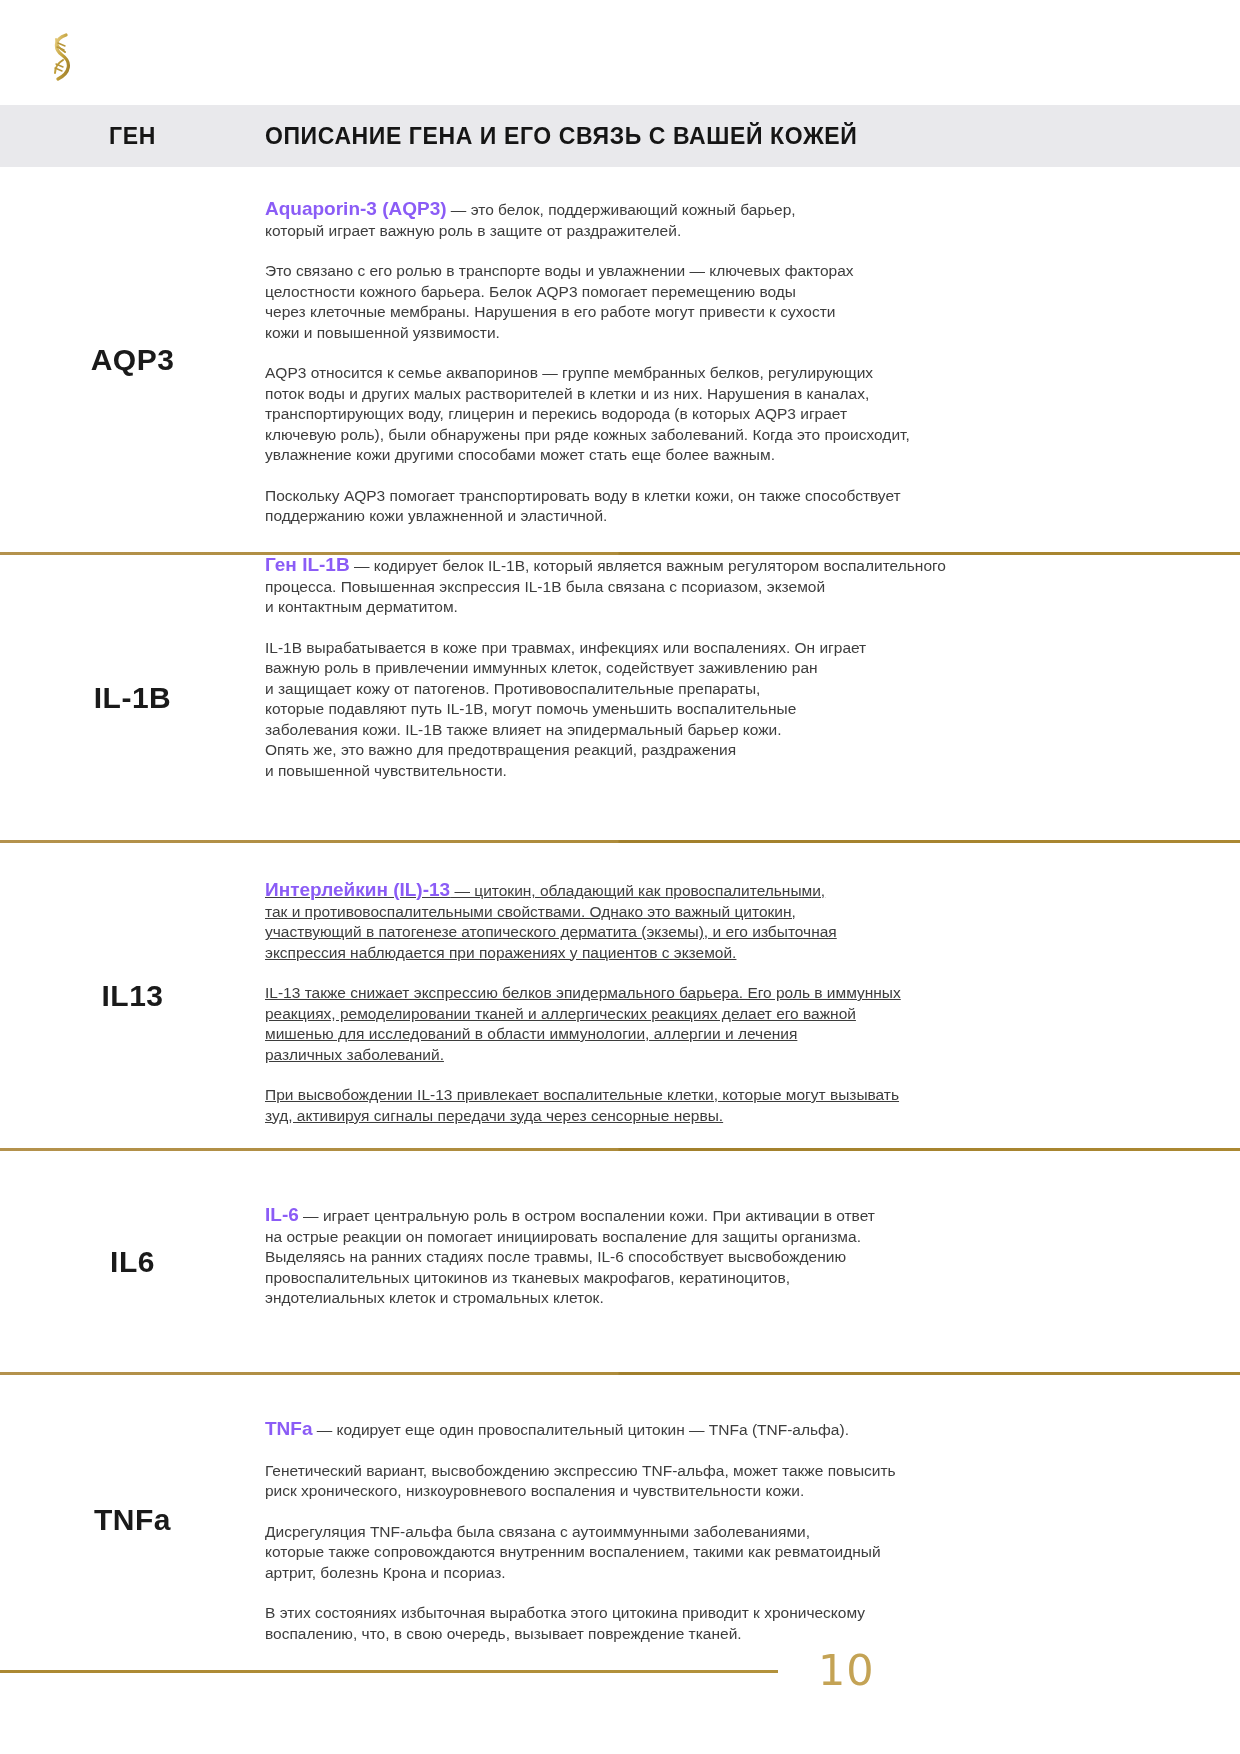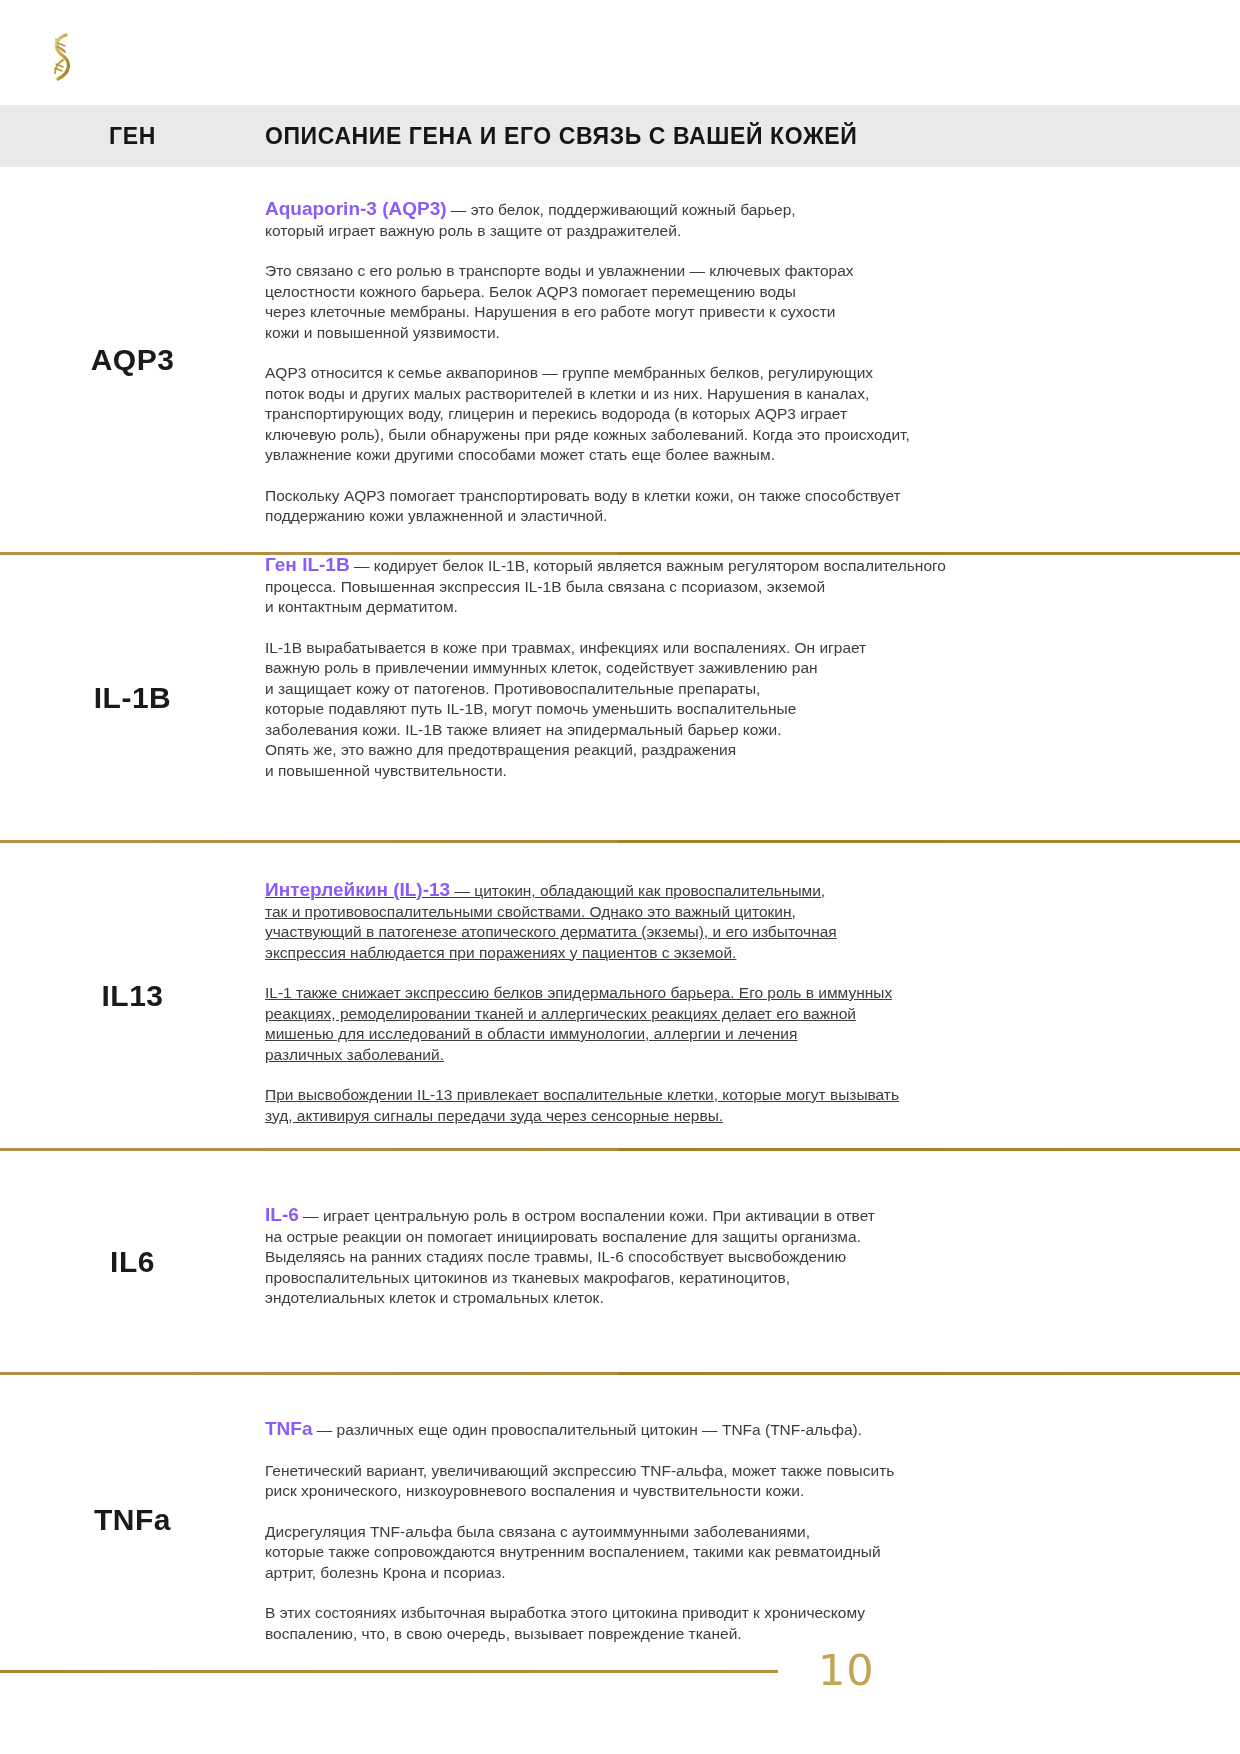--- a/index.html
+++ b/index.html
@@ -130,21 +130,21 @@
 
     <div class="section s3">
       <div class="gene-col">
         <div class="gene-name">IL13</div>
       </div>
       <div class="desc-col">
         <p><span class="lead">Интерлейкин (IL)-13</span><span> — цитокин, обладающий как провоспалительными,
 так и противовоспалительными свойствами. Однако это важный цитокин,
 участвующий в патогенезе атопического дерматита (экземы), и его избыточная
 экспрессия наблюдается при поражениях у пациентов с экземой.</span></p>
-        <p><span>IL-1 также снижает экспрессию белков эпидермального барьера. Его роль в иммунных
+        <p><span>IL-13 также снижает экспрессию белков эпидермального барьера. Его роль в иммунных
 реакциях, ремоделировании тканей и аллергических реакциях делает его важной
 мишенью для исследований в области иммунологии, аллергии и лечения
 различных заболеваний.</span></p>
         <p><span>При высвобождении IL-13 привлекает воспалительные клетки, которые могут вызывать
 зуд, активируя сигналы передачи зуда через сенсорные нервы.</span></p>
       </div>
     </div>
     <div class="divider"></div>
 
     <div class="section s4">
@@ -159,22 +159,22 @@
 эндотелиальных клеток и стромальных клеток.</span></p>
       </div>
     </div>
     <div class="divider"></div>
 
     <div class="section s5">
       <div class="gene-col">
         <div class="gene-name">TNFa</div>
       </div>
       <div class="desc-col">
-        <p><span class="lead">TNFa</span><span> — различных еще один провоспалительный цитокин — TNFa (TNF-альфа).</span></p>
-        <p><span>Генетический вариант, увеличивающий экспрессию TNF-альфа, может также повысить
+        <p><span class="lead">TNFa</span><span> — кодирует еще один провоспалительный цитокин — TNFa (TNF-альфа).</span></p>
+        <p><span>Генетический вариант, высвобождению экспрессию TNF-альфа, может также повысить
 риск хронического, низкоуровневого воспаления и чувствительности кожи.</span></p>
         <p><span>Дисрегуляция TNF-альфа была связана с аутоиммунными заболеваниями,
 которые также сопровождаются внутренним воспалением, такими как ревматоидный
 артрит, болезнь Крона и псориаз.</span></p>
         <p><span>В этих состояниях избыточная выработка этого цитокина приводит к хроническому
 воспалению, что, в свою очередь, вызывает повреждение тканей.</span></p>
       </div>
     </div>
 
   </div>

